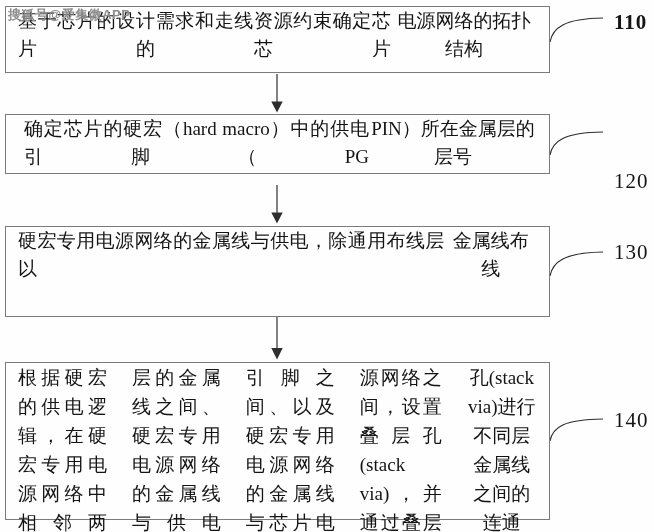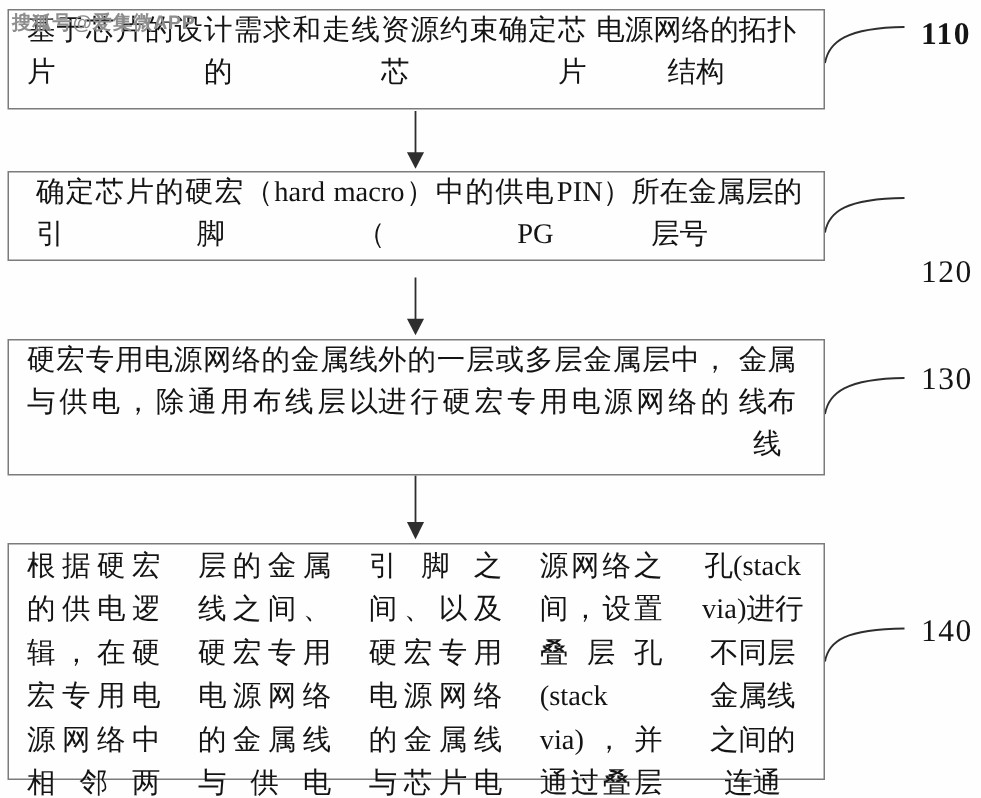--- a/index.html
+++ b/index.html
@@ -96,21 +96,20 @@
     <div class="line center">电源网络的拓扑结构</div>
   </div>
 
   <div class="box b2">
     <div class="line spread">确定芯片的硬宏（hard macro）中的供电引脚（PG</div>
     <div class="line center">PIN）所在金属层的层号</div>
   </div>
 
   <div class="box b3">
     <div class="line spread">硬宏专用电源网络的金属线与供电，除通用布线层以</div>
-    <div class="line spread">外的一层或多层金属层中，进行硬宏专用电源网络的</div>
     <div class="line center">金属线布线</div>
   </div>
 
   <div class="box b4">
     <div class="line spread">根据硬宏的供电逻辑，在硬宏专用电源网络中相邻两</div>
     <div class="line spread">层的金属线之间、硬宏专用电源网络的金属线与供电</div>
     <div class="line spread">引脚之间、以及硬宏专用电源网络的金属线与芯片电</div>
     <div class="line spread">源网络之间，设置叠层孔(stack via)，并通过叠层</div>
     <div class="line center">孔(stack via)进行不同层金属线之间的连通</div>
   </div>

